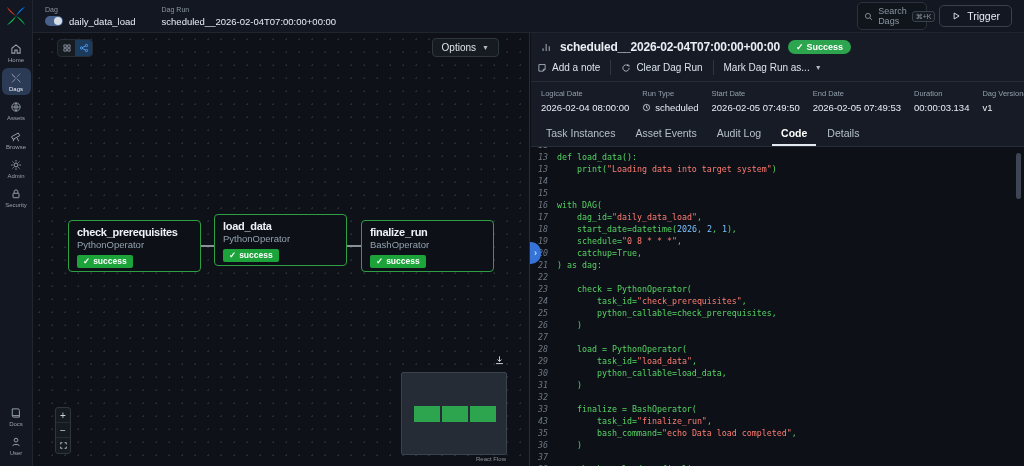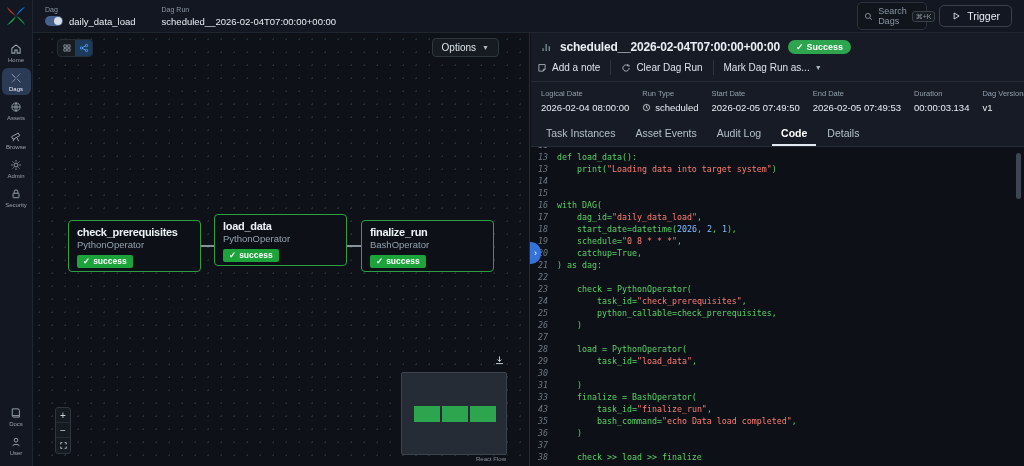--- a/index.html
+++ b/index.html
@@ -451,26 +451,31 @@
           <div class="cl">
             <span class="ln">28</span>
             <span class="ct">    load = PythonOperator(</span>
           </div>
           <div class="cl">
             <span class="ln">29</span>
             <span class="ct">        task_id=<span class="str">"load_data"</span>,</span>
           </div>
           <div class="cl">
             <span class="ln">30</span>
+            <span class="ct">        python_callable=load_data,</span>
           </div>
           <div class="cl">
             <span class="ln">31</span>
             <span class="ct">    )</span>
           </div>
           <div class="cl">
+            <span class="ln">32</span>
+            <span class="ct"></span>
+          </div>
+          <div class="cl">
             <span class="ln">33</span>
             <span class="ct">    finalize = BashOperator(</span>
           </div>
           <div class="cl">
             <span class="ln">43</span>
             <span class="ct">        task_id=<span class="str">"finalize_run"</span>,</span>
           </div>
           <div class="cl">
             <span class="ln">35</span>
             <span class="ct">        bash_command=<span class="str">"echo Data load completed"</span>,</span>

